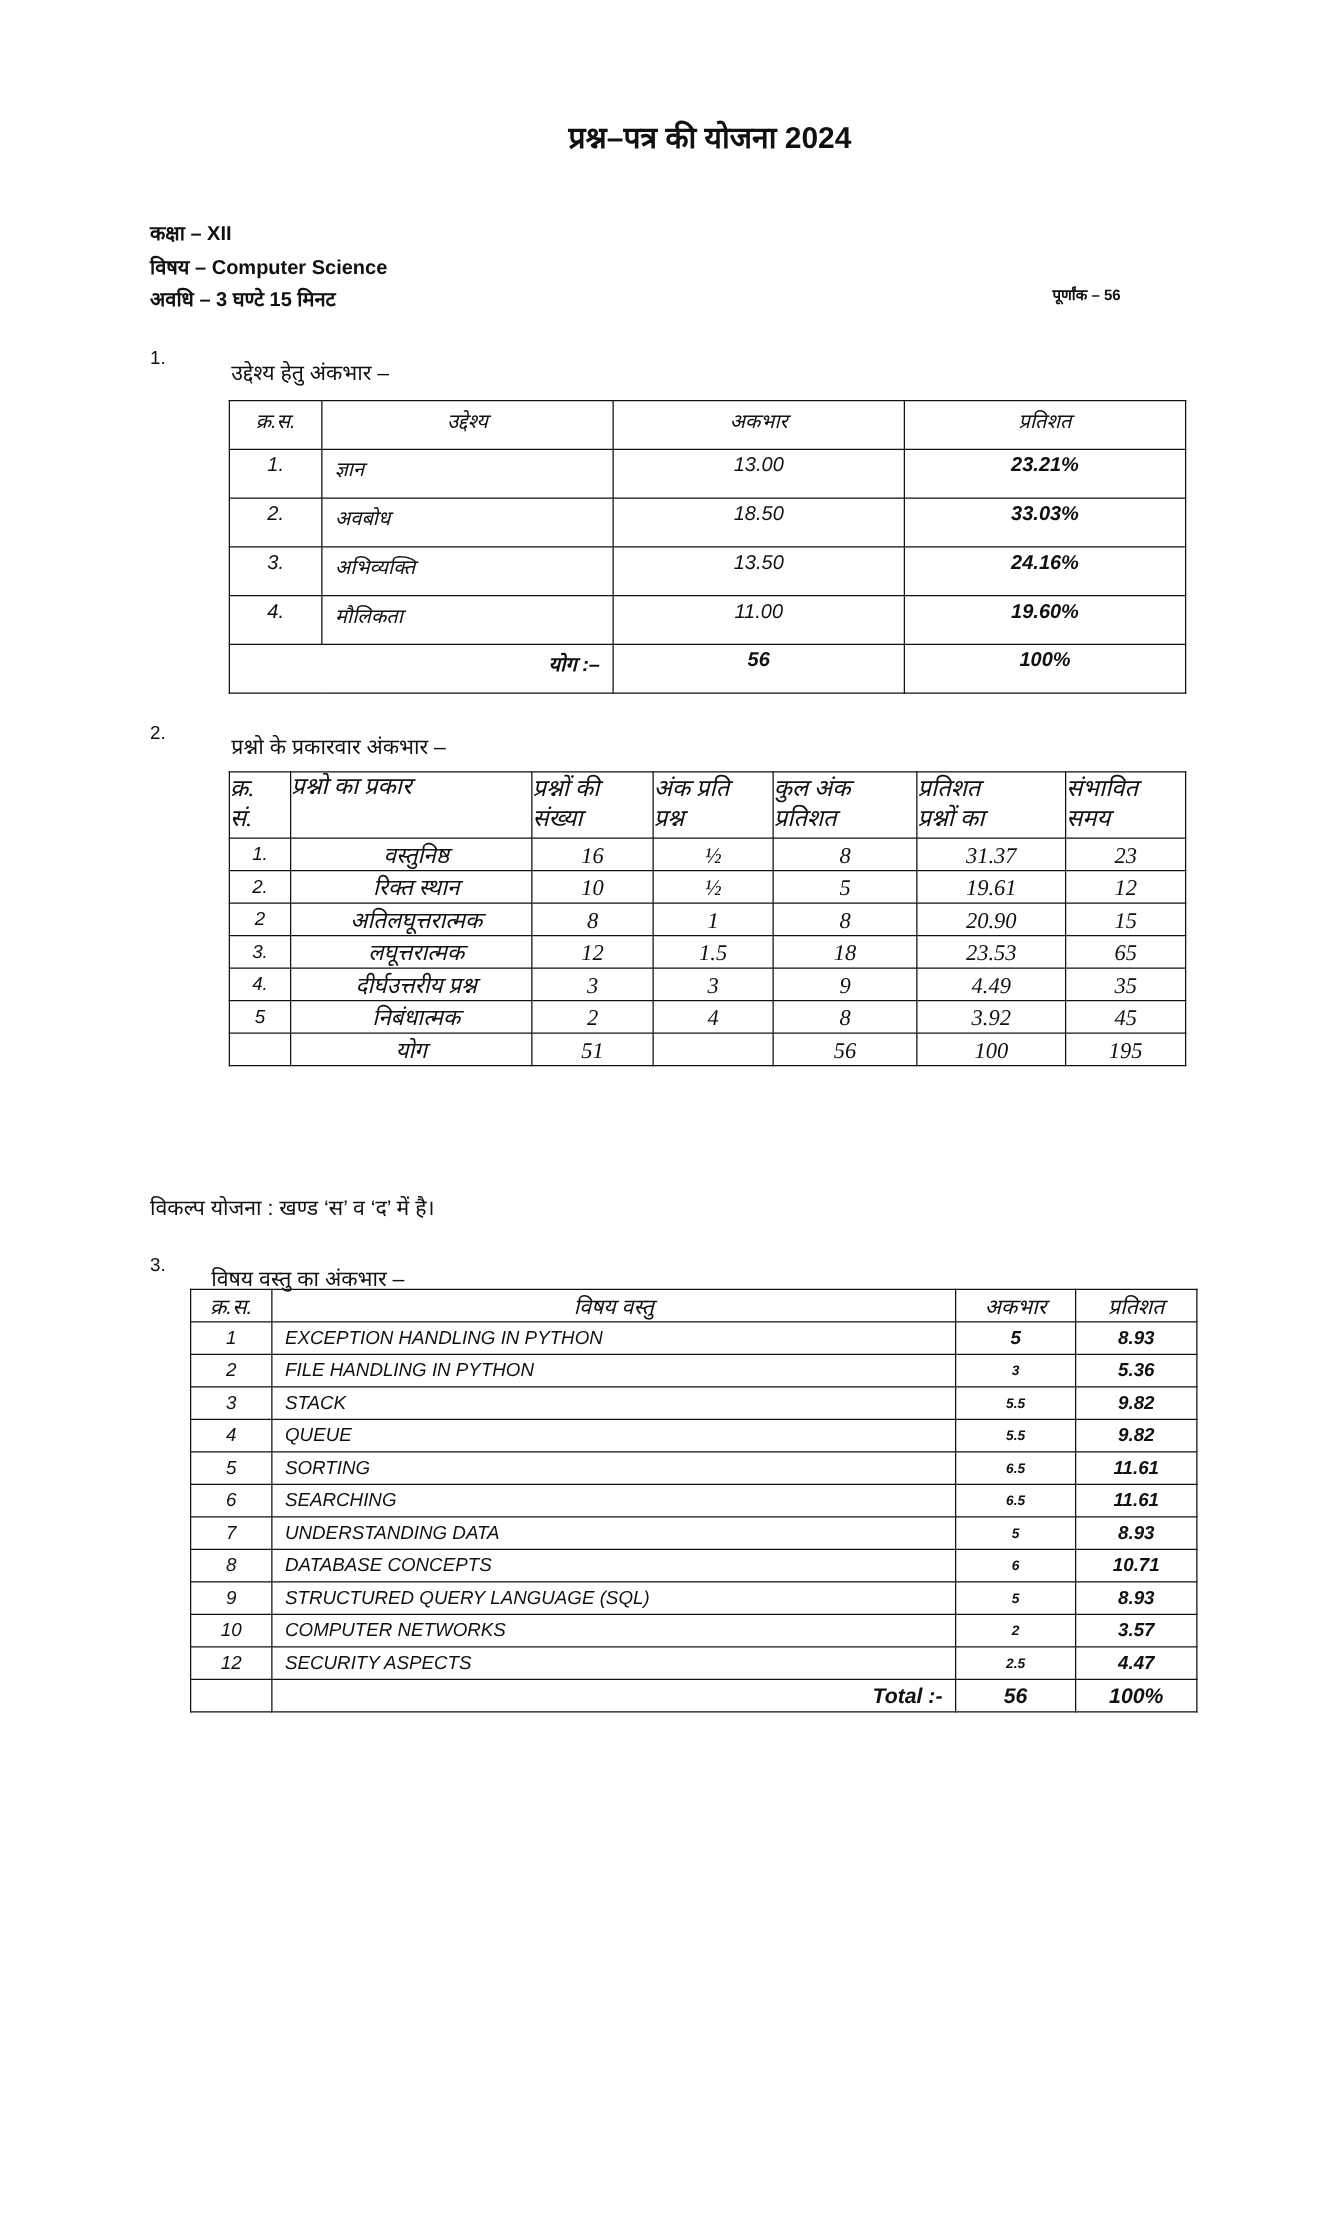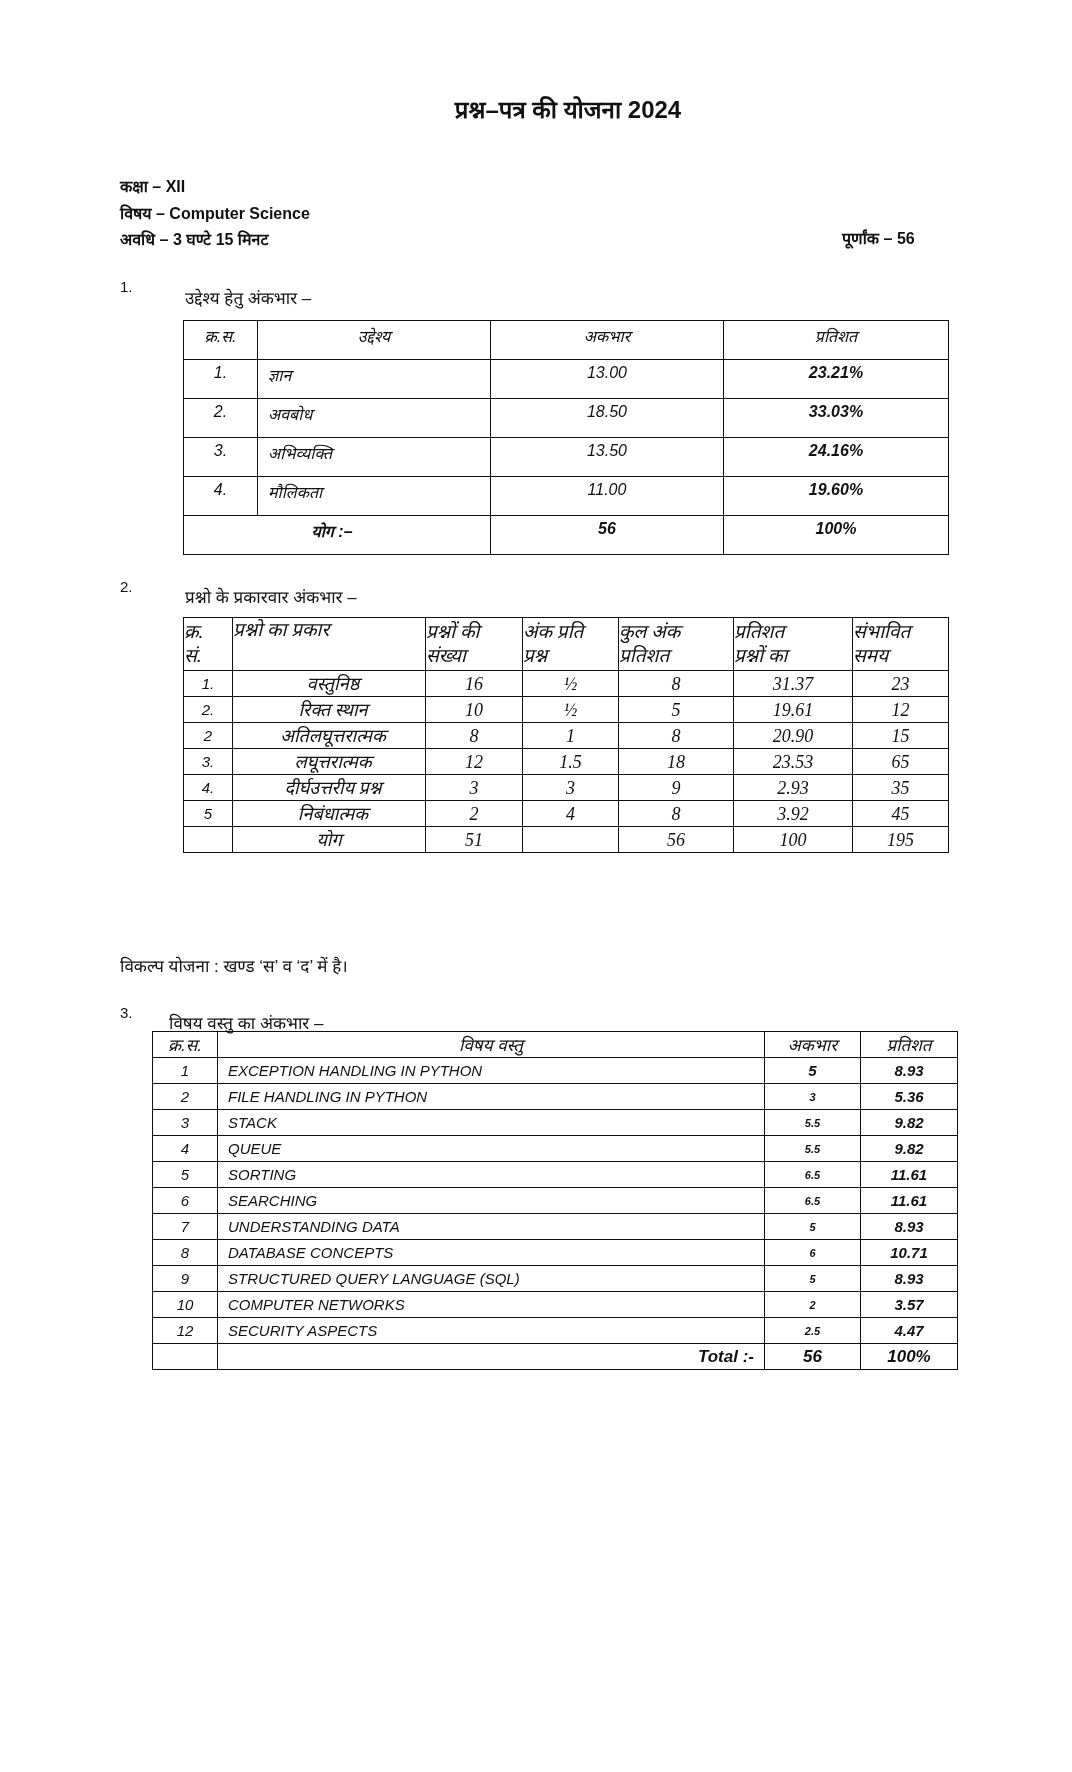--- a/index.html
+++ b/index.html
@@ -1,29 +1,29 @@
 <!DOCTYPE html>
 <html><head>
 <meta charset="utf-8">
 <style>
   html, body { margin: 0; padding: 0; background: #ffffff; }
   body { width: 1072px; height: 1772px; position: relative; overflow: hidden;
          font-family: "Liberation Sans", "DejaVu Sans", sans-serif; color: #111; }
   .abs { position: absolute; white-space: nowrap; }
   .title { left: 0; width: 1136px; top: 92px; text-align: center; font-size: 24px; font-weight: bold; }
   .meta { left: 120px; font-size: 16px; font-weight: bold; }
-  .full { left: 842px; top: 227px; font-size: 16px; font-weight: bold; }
+  .full { left: 842px; top: 227px; font-size: 12px; font-weight: bold; }
   .secnum { font-size: 15px; }
   .sechead { font-size: 17px; margin-top: 12px; }
   table { position: absolute; border-collapse: collapse; table-layout: fixed; font-style: italic; }
   td, th { border: 1.6px solid #111; padding: 0; font-weight: normal; overflow: hidden; white-space: nowrap; }
   .t1 { left: 183px; top: 320px; width: 765px; font-size: 16px; }
   .t1 td, .t1 th { height: 34px; text-align: center; vertical-align: top; padding-top: 4px; }
   .t1 .left { text-align: left; padding-left: 10px; }
-  .t1 .right { text-align: center; padding-right: 10px; font-weight: bold; }
+  .t1 .right { text-align: right; padding-right: 10px; font-weight: bold; }
   .t1 .bold { font-weight: bold; }
   .t2 { left: 183px; top: 617px; width: 765px; font-family: "Liberation Serif", serif; font-size: 18px; }
   .t2 th { height: 52px; text-align: left; line-height: 24px; vertical-align: middle; font-size: 19px; }
   .t2 td { height: 25px; text-align: center; vertical-align: middle; line-height: 24px; }
   .t2 .left { text-align: center; padding-left: 8px; }
   .t2 .num { font-family: "Liberation Sans", sans-serif; font-size: 15px; }
   .t3 { left: 152px; top: 1031px; width: 805px; font-size: 15px; }
   .t3 th { height: 25px; text-align: center; font-size: 17px; vertical-align: middle; }
   .t3 td { height: 25px; text-align: center; vertical-align: middle; }
   .t3 .left { text-align: left; padding-left: 10px; }
@@ -148,21 +148,21 @@
     <td>18</td>
     <td>23.53</td>
     <td>65</td>
   </tr>
   <tr>
     <td class="num">4.</td>
     <td class="left">दीर्घउत्तरीय प्रश्न</td>
     <td>3</td>
     <td>3</td>
     <td>9</td>
-    <td>2.93</td>
+    <td>4.49</td>
     <td>35</td>
   </tr>
   <tr>
     <td class="num">5</td>
     <td class="left">निबंधात्मक</td>
     <td>2</td>
     <td>4</td>
     <td>8</td>
     <td>3.92</td>
     <td>45</td>

